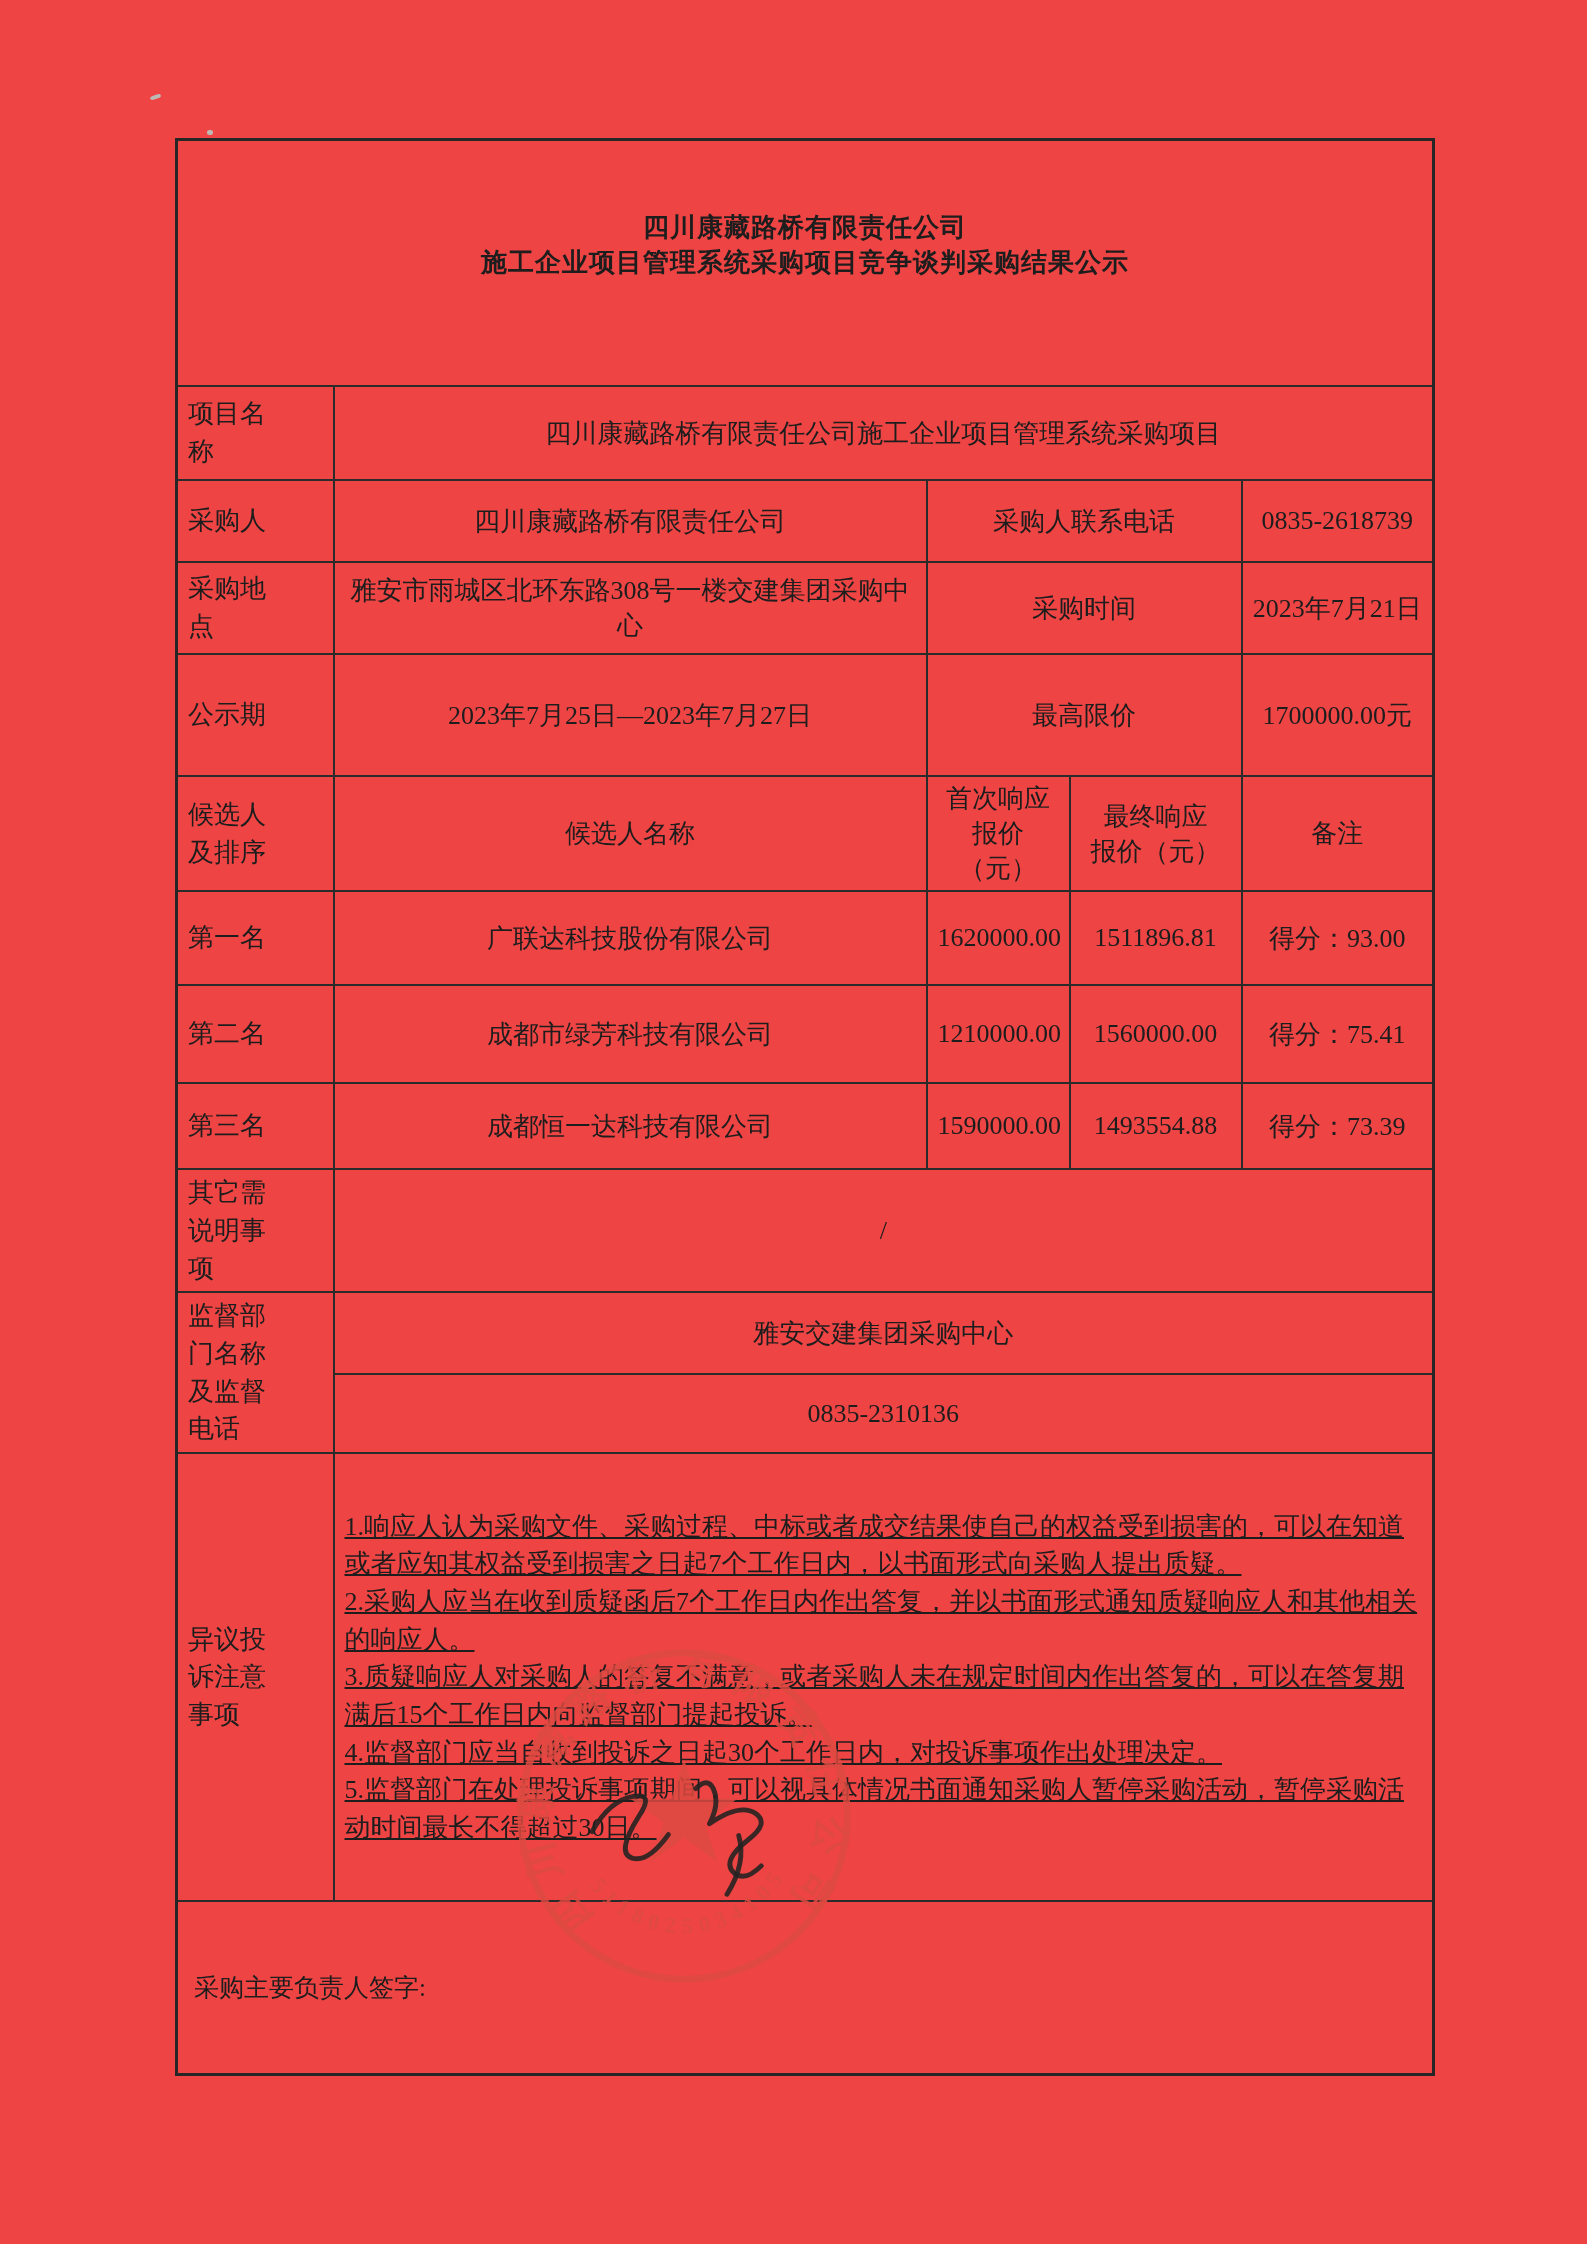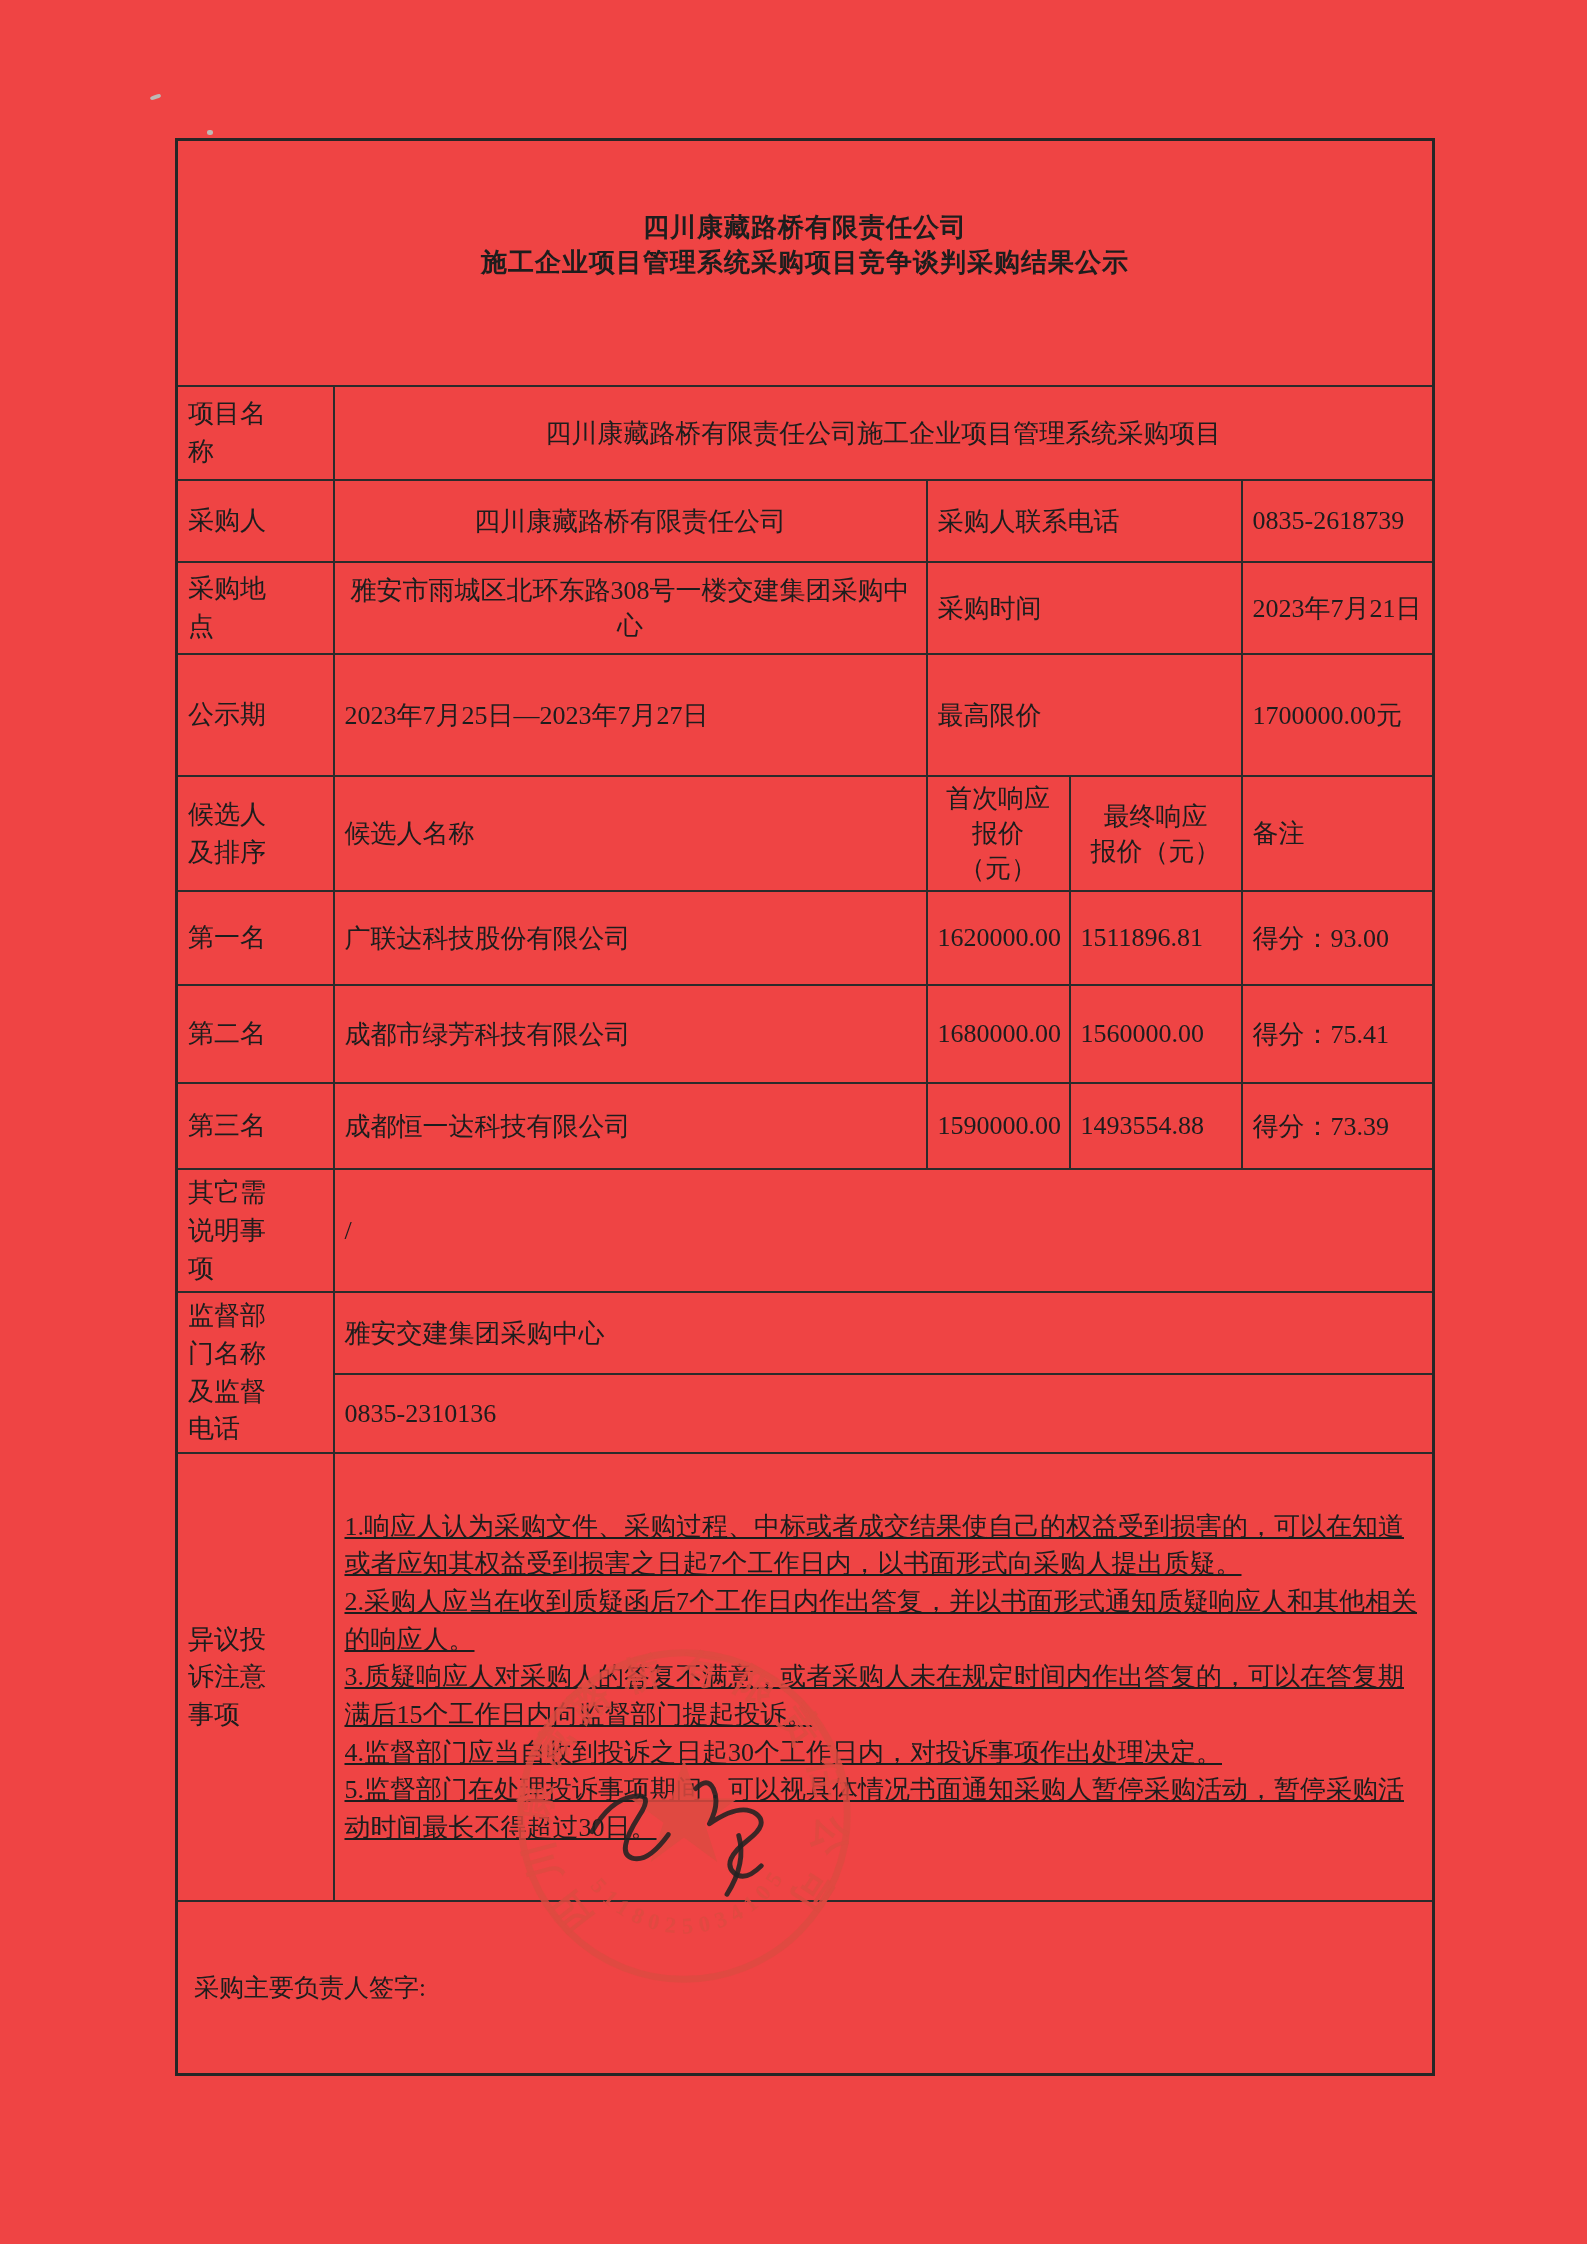--- a/index.html
+++ b/index.html
@@ -29,21 +29,21 @@
   .title-cell{
     text-align:center;
     font-family:"Liberation Sans","DejaVu Sans",sans-serif;
     font-weight:bold;
     font-size:34px;
     line-height:1.5;
     letter-spacing:1px;
     padding-bottom:40px !important;
   }
   .lbl{width:3.05em;line-height:1.45;word-break:break-all;text-align:left;}
-  .center{}
+  .center{text-align:center;}
   .left{text-align:center;}
   .blk{display:block;line-height:1.35;}
   .hdr2{text-align:center;}
   .paras{padding:8px 14px;}
   .paras div{line-height:1.45;text-align:left;word-break:break-all;text-decoration:underline;}
   .sig-cell{vertical-align:middle;}
   .sig-label{font-size:25px;padding-left:6px;}
   .stamp{
     position:absolute;left:508px;top:1640px;width:352px;height:352px;
     z-index:5;
@@ -136,21 +136,21 @@
       <td class="center">广联达科技股份有限公司</td>
       <td class="center">1620000.00</td>
       <td class="center">1511896.81</td>
       <td class="center">得分：93.00</td>
     </tr>
     <tr>
       <td style="height:88px">
         <div class="lbl">第二名</div>
       </td>
       <td class="center">成都市绿芳科技有限公司</td>
-      <td class="center">1680000.00</td>
+      <td class="center">1210000.00</td>
       <td class="center">1560000.00</td>
       <td class="center">得分：75.41</td>
     </tr>
     <tr>
       <td style="height:76px">
         <div class="lbl">第三名</div>
       </td>
       <td class="center">成都恒一达科技有限公司</td>
       <td class="center">1590000.00</td>
       <td class="center">1493554.88</td>

